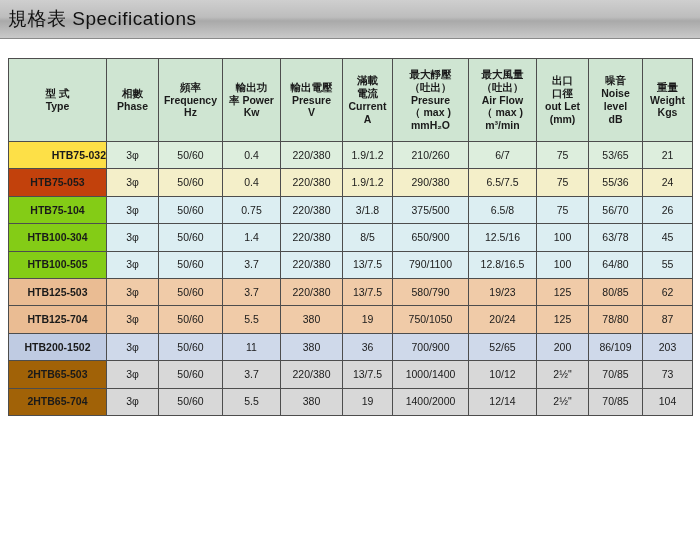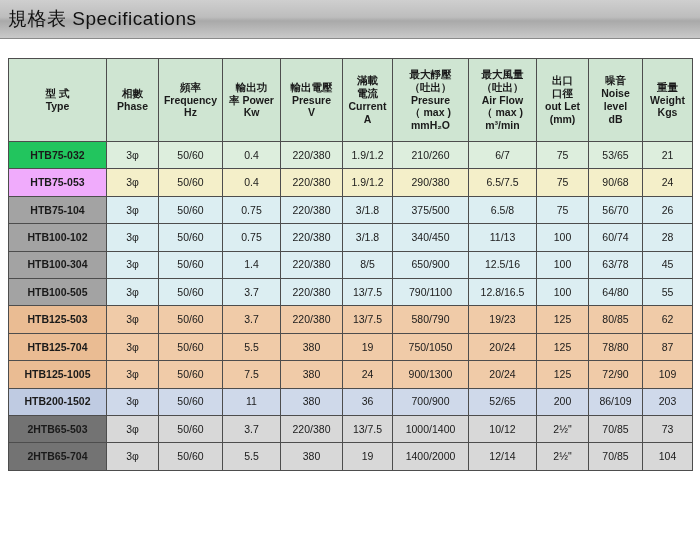--- a/index.html
+++ b/index.html
@@ -78,26 +78,26 @@
     font-weight: bold;
   }
   
   .g1 td { background: #ddeedd; }
   .g2 td { background: #f4efc9; }
   .g3 td { background: #dceef2; }
   .g4 td { background: #f0cba8; }
   .g5 td { background: #cfd9ea; }
   .g6 td { background: #d8d8d8; }
 
-  .g1 td.model { background: #22c55e; }
-  .g2 td.model { background: #f0abfc; }
-  .g3 td.model { background: #a3a3a3; }
+  .g1 td.model { background: #fde047; text-align: right; }
+  .g2 td.model { background: #c2410c; }
+  .g3 td.model { background: #84cc16; }
   .g4 td.model { background: #eabc93; }
   .g5 td.model { background: #bfcbe2; }
-  .g6 td.model { background: #737373; }
+  .g6 td.model { background: #a16207; }
 </style>
 </head>
 <body>
 
 <div class="page">
 
   <div class="header">
     <div class="header-title">規格表 Specifications</div>
   </div>
 
@@ -197,48 +197,35 @@
           <tr class="g2">
             <td class="model">HTB75-053</td>
             <td>3φ</td>
             <td>50/60</td>
             <td>0.4</td>
             <td>220/380</td>
             <td>1.9/1.2</td>
             <td>290/380</td>
             <td>6.5/7.5</td>
             <td>75</td>
-            <td>90/68</td>
+            <td>55/36</td>
             <td>24</td>
           </tr>
           <tr class="g3">
             <td class="model">HTB75-104</td>
             <td>3φ</td>
             <td>50/60</td>
             <td>0.75</td>
             <td>220/380</td>
             <td>3/1.8</td>
             <td>375/500</td>
             <td>6.5/8</td>
             <td>75</td>
             <td>56/70</td>
             <td>26</td>
-          </tr>
-          <tr class="g3">
-            <td class="model">HTB100-102</td>
-            <td>3φ</td>
-            <td>50/60</td>
-            <td>0.75</td>
-            <td>220/380</td>
-            <td>3/1.8</td>
-            <td>340/450</td>
-            <td>11/13</td>
-            <td>100</td>
-            <td>60/74</td>
-            <td>28</td>
           </tr>
           <tr class="g3">
             <td class="model">HTB100-304</td>
             <td>3φ</td>
             <td>50/60</td>
             <td>1.4</td>
             <td>220/380</td>
             <td>8/5</td>
             <td>650/900</td>
             <td>12.5/16</td>
@@ -278,33 +265,20 @@
             <td>50/60</td>
             <td>5.5</td>
             <td>380</td>
             <td>19</td>
             <td>750/1050</td>
             <td>20/24</td>
             <td>125</td>
             <td>78/80</td>
             <td>87</td>
           </tr>
-          <tr class="g4">
-            <td class="model">HTB125-1005</td>
-            <td>3φ</td>
-            <td>50/60</td>
-            <td>7.5</td>
-            <td>380</td>
-            <td>24</td>
-            <td>900/1300</td>
-            <td>20/24</td>
-            <td>125</td>
-            <td>72/90</td>
-            <td>109</td>
-          </tr>
           <tr class="g5">
             <td class="model">HTB200-1502</td>
             <td>3φ</td>
             <td>50/60</td>
             <td>11</td>
             <td>380</td>
             <td>36</td>
             <td>700/900</td>
             <td>52/65</td>
             <td>200</td>

